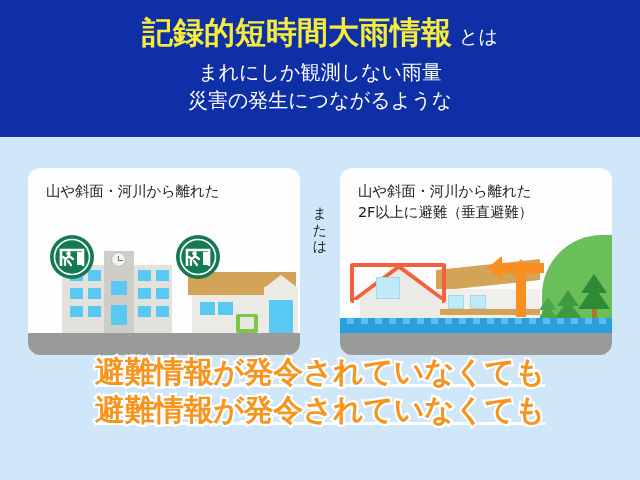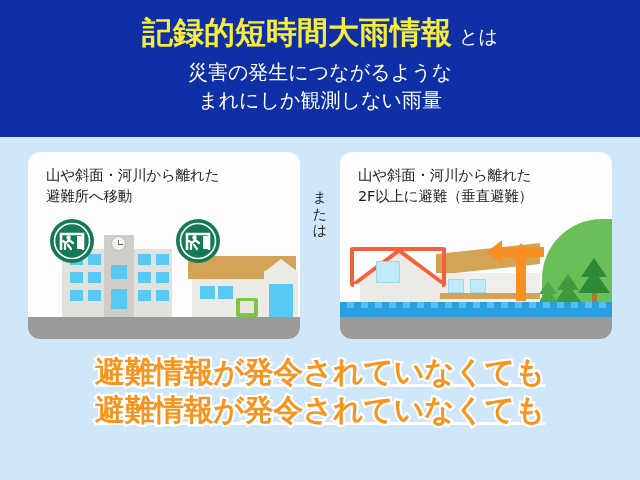--- a/index.html
+++ b/index.html
@@ -27,21 +27,21 @@
   .title-suffix{
     font-size:19px;color:#ffffff;margin-left:7px;line-height:1;
   }
   .subtitle{
     margin-top:11px;color:#ffffff;font-size:20px;line-height:1.38;
     text-align:center;letter-spacing:0px;
   }
   .subtitle div{white-space:nowrap;}
 
   
-  .mid{position:absolute;left:0;top:137px;width:640px;height:207px;}
+  .mid{position:absolute;left:0;top:153px;width:640px;height:207px;}
 
   .panel{
     position:absolute;top:15px;height:187px;
     background:#fdfdfd;border-radius:12px;overflow:hidden;
   }
   .panel.left{left:28px;width:272px;}
   .panel.right{left:340px;width:272px;}
 
   .panel-caption{
     position:absolute;left:18px;top:13px;right:8px;
@@ -189,31 +189,30 @@
 <body>
 
 <div id="stage">
 
   <div class="header">
     <div class="title-row">
       <span class="title-main">記録的短時間大雨情報</span>
       <span class="title-suffix">とは</span>
     </div>
     <div class="subtitle">
+      <div>まれにしか観測しない雨量</div>
       <div>災害の発生につながるような</div>
-      <div>まれにしか観測しない雨量</div>
     </div>
   </div>
 
   <div class="mid">
 
     <div class="panel left">
       <div class="panel-caption">
         <div>山や斜面・河川から離れた</div>
-        <div>避難所へ移動</div>
       </div>
 
       <div class="scene">
 
         <div class="school"></div>
         <div class="school-tower"></div>
         <div class="clock"></div>
         <div class="win" style="left:42px;bottom:74px;width:13px;height:11px;"></div>
         <div class="win" style="left:60px;bottom:74px;width:13px;height:11px;"></div>
         <div class="win" style="left:42px;bottom:56px;width:13px;height:11px;"></div>

